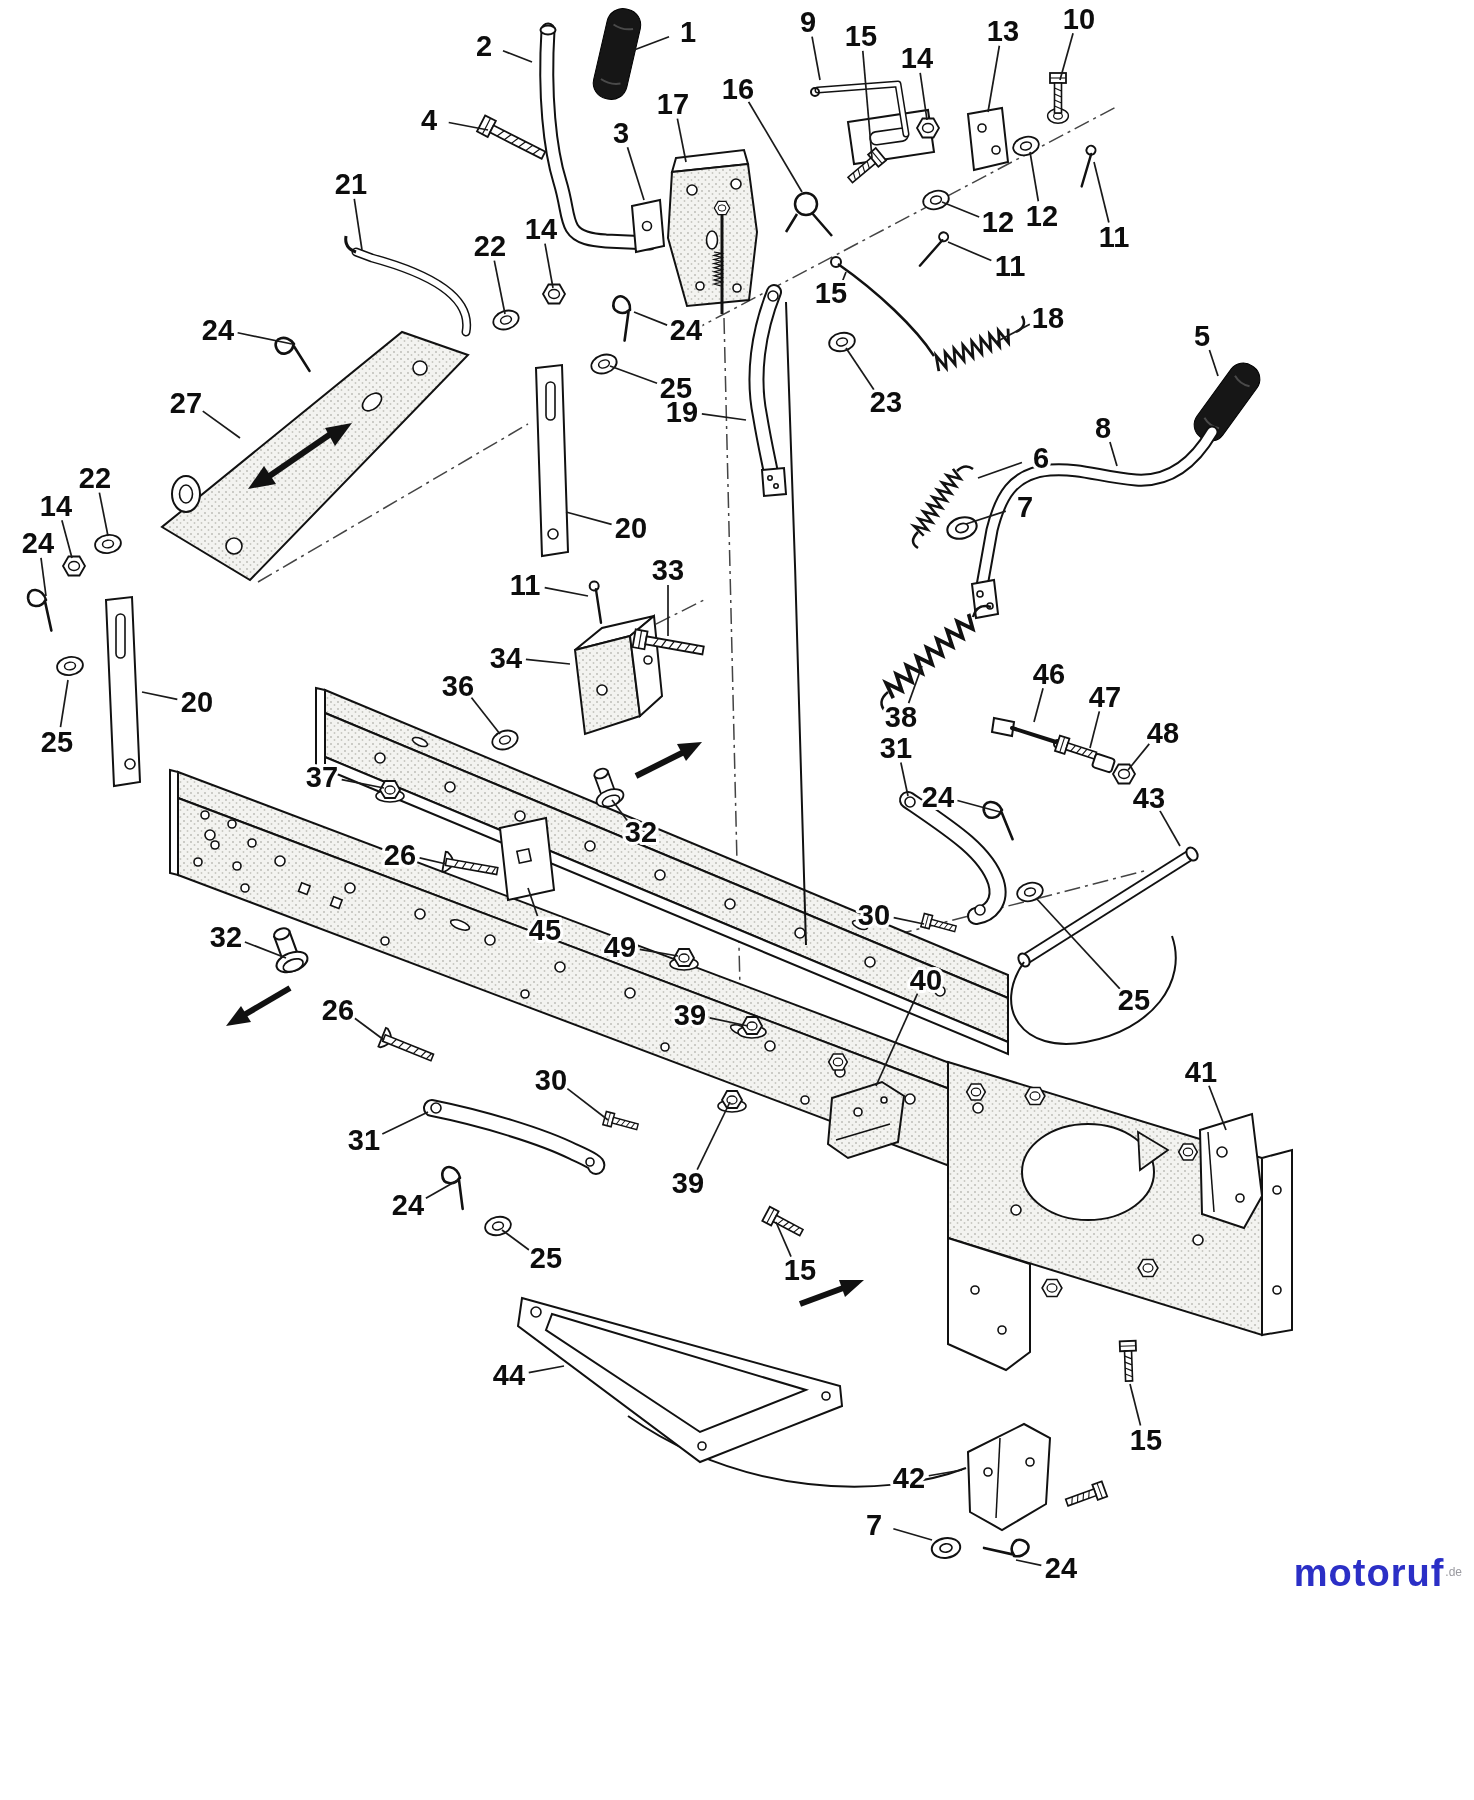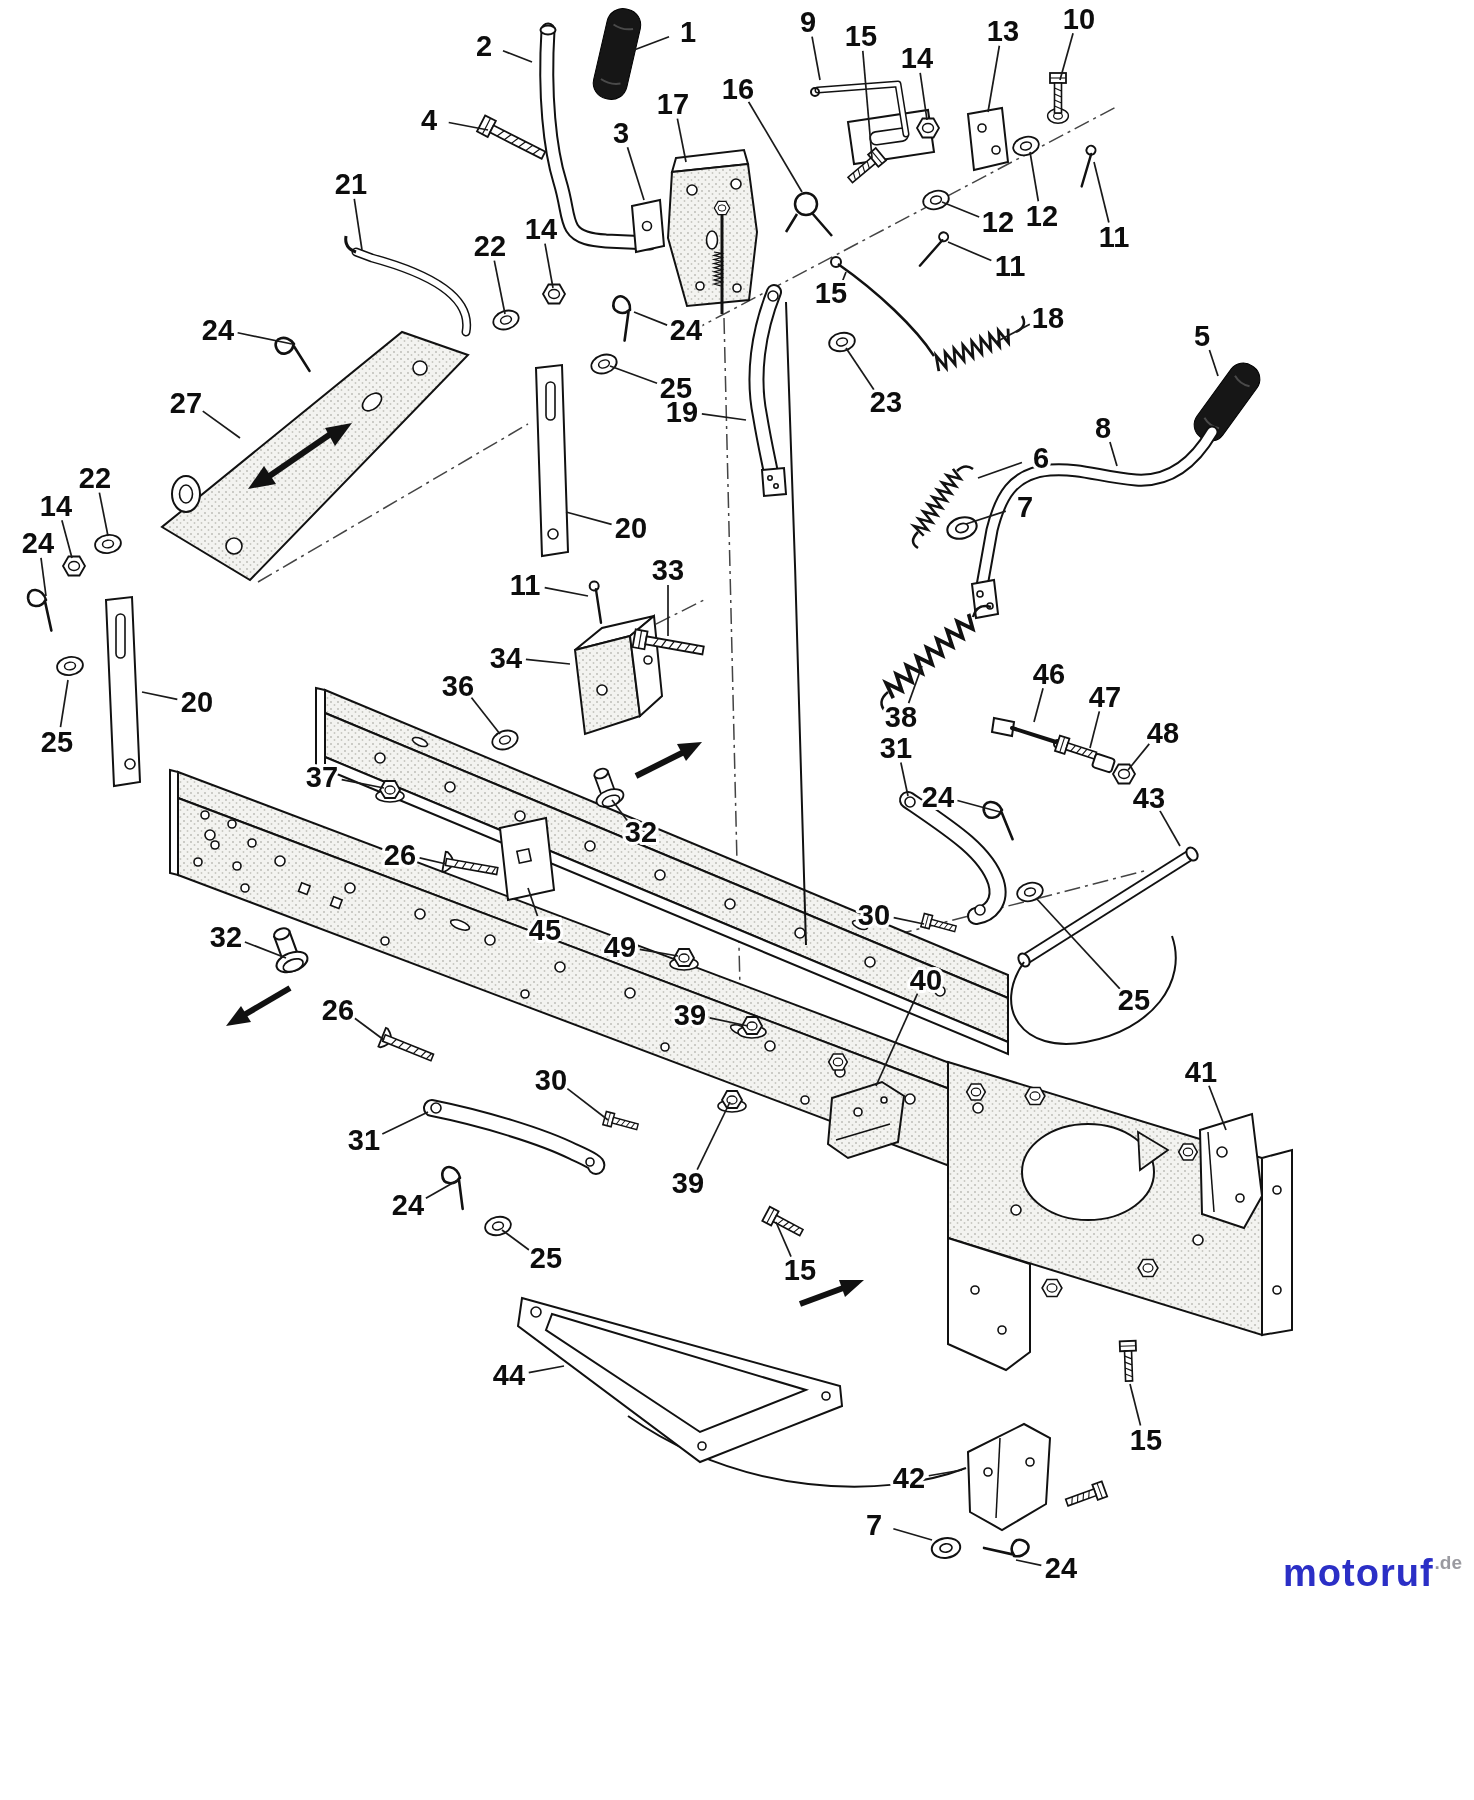--- a/index.html
+++ b/index.html
@@ -11,23 +11,23 @@
   .co{font:700 29px "Liberation Sans",sans-serif;fill:#0d0d0d;text-anchor:middle;
       dominant-baseline:central;paint-order:stroke;stroke:#ffffff;stroke-width:6px;stroke-linejoin:round}
   .cl{stroke:#1a1a1a;stroke-width:1.7}
   .pl{fill:#ffffff;stroke:#111111;stroke-width:2}
   .hl{fill:#ffffff;stroke:#111111;stroke-width:1.6}
   .ln{fill:none;stroke:#111111}
   .dd{fill:none;stroke:#444444;stroke-width:1.5;stroke-dasharray:16 5 3 5}
   .o{fill:none;stroke:#111111;stroke-linecap:round;stroke-linejoin:round}
   .i{fill:none;stroke:#ffffff;stroke-linecap:round;stroke-linejoin:round}
   .blk{fill:#161616;stroke:#000;stroke-width:1}
-  .watermark{position:absolute;top:1552px;right:12px;display:flex;align-items:flex-start;gap:1px;white-space:nowrap}
+  .watermark{position:absolute;top:1552px;right:12px;display:flex;align-items:center;gap:1px;white-space:nowrap}
   .watermark .brand{font-size:38px;font-weight:bold;letter-spacing:1px}
-  .watermark .tld{font-size:19px;font-weight:bold;padding-bottom:3px}
+  .watermark .tld{font-size:12px;font-weight:normal;padding-bottom:3px}
 </style>
 </head>
 <body>
 
 <div id="stage">
 
 <svg id="diagram-svg" viewBox="0 0 1474 1800" width="1474" height="1800">
   <defs>
     <pattern id="stip" width="7" height="7" patternUnits="userSpaceOnUse">
       <rect width="7" height="7" fill="#f3f3f0"></rect>

